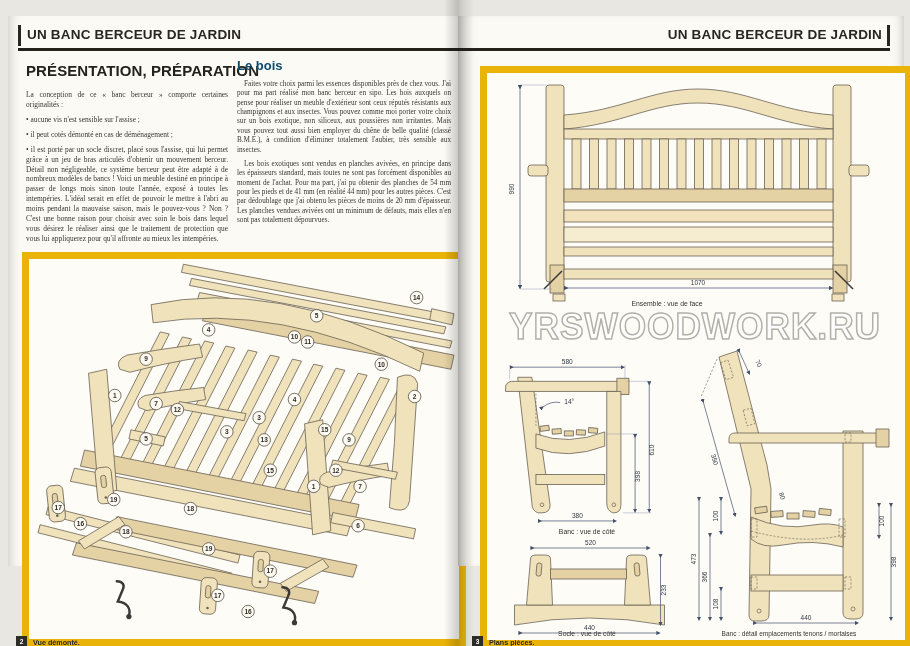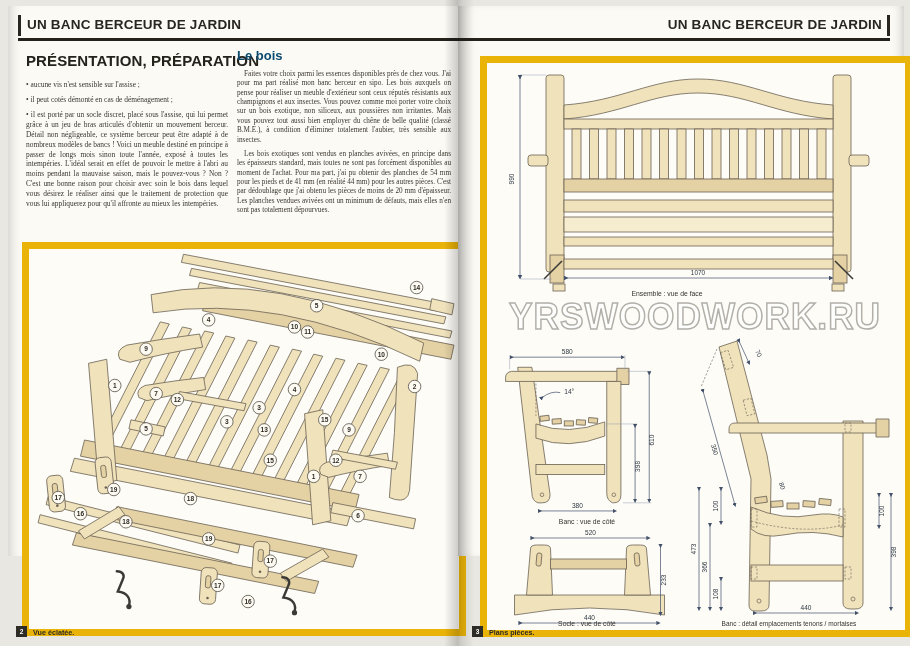--- a/index.html
+++ b/index.html
@@ -1,18 +1,18 @@
 <!DOCTYPE html>
 <html><head>
 <meta charset="utf-8">
 <style>
   html,body{margin:0;padding:0;background:#c9c7c1;}
   .stage{position:relative;width:910px;height:646px;background:#e9e7e1;overflow:hidden;
          font-family:"Liberation Sans",sans-serif;}
-  .page{position:absolute;top:6px;height:550px;background:#fbfaf5;}
+  .page{position:absolute;top:16px;height:550px;background:#fbfaf5;}
   .page-left{left:8px;width:450px;box-shadow:inset 12px 0 14px -12px rgba(0,0,0,.25);}
   .page-right{left:458px;width:446px;box-shadow:inset 14px 0 16px -12px rgba(0,0,0,.30), inset -10px 0 12px -10px rgba(0,0,0,.28);}
   .gutter{position:absolute;top:0;left:444px;width:30px;height:646px;
           background:linear-gradient(90deg,rgba(0,0,0,0) 0%,rgba(0,0,0,.18) 45%,rgba(0,0,0,.10) 60%,rgba(0,0,0,0) 100%);pointer-events:none;}
   .hdr-bar{position:absolute;width:3px;height:21px;background:#29261f;top:9px;}
   .hdr-title{position:absolute;top:11px;font-size:13.5px;font-weight:bold;color:#29261f;letter-spacing:.2px;white-space:nowrap;}
   .hdr-rule{position:absolute;top:32px;height:3px;background:#25221c;}
   .sec-title{position:absolute;left:18px;top:46px;font-size:15px;font-weight:bold;color:#25221c;letter-spacing:.1px;text-align:right;}
   .body-col{position:absolute;font-family:"Liberation Serif",serif;font-size:7.4px;line-height:1.34;
             color:#3b362e;text-align:justify;}
@@ -40,20 +40,21 @@
 <div class="stage">
 
   <div class="page page-left">
     <div class="hdr-bar" style="left:10px"></div>
     <div class="hdr-title" style="left:19px">UN BANC BERCEUR DE JARDIN</div>
     <div class="hdr-rule" style="left:10px;right:0"></div>
 
     <div class="sec-title">PRÉSENTATION, PRÉPARATION</div>
 
     <div class="body-col" style="left:18px;top:74px;width:202px">
+      <p>La conception de ce « banc berceur » comporte certaines originalités :</p>
       <div>
           <p>• aucune vis n'est sensible sur l'assise ;</p>
           <p>• il peut cotés démonté en cas de déménagement ;</p>
           <p>• il est porté par un socle discret, placé sous l'assise, qui lui permet grâce à un jeu de bras articulés d'obtenir un mouvement berceur. Détail non négligeable, ce système berceur peut être adapté à de nombreux modèles de bancs ! Voici un meuble destiné en principe à passer de longs mois sinon toute l'année, exposé à toutes les intempéries. L'idéal serait en effet de pouvoir le mettre à l'abri au moins pendant la mauvaise saison, mais le pouvez-vous ? Non ? C'est une bonne raison pour choisir avec soin le bois dans lequel vous désirez le réaliser ainsi que le traitement de protection que vous lui appliquerez pour qu'il affronte au mieux les intempéries.</p>
         </div>
     </div>
 
     <div class="lebois-h">Le bois</div>
     <div class="body-col" style="left:229px;top:64px;width:214px;font-size:7.2px;line-height:1.3">
         <p style="text-indent: 7px;">Faites votre choix parmi les essences disponibles près de chez vous. J'ai pour ma part réalisé mon banc berceur en sipo. Les bois auxquels on pense pour réaliser un meuble d'extérieur sont ceux réputés résistants aux champignons et aux insectes. Vous pouvez comme moi porter votre choix sur un bois exotique, non siliceux, aux poussières non irritantes. Mais vous pouvez tout aussi bien employer du chêne de belle qualité (classé B.M.E.), à condition d'éliminer totalement l'aubier, très sensible aux insectes.</p>
@@ -202,21 +203,21 @@
             <circle cx="236" cy="306" r="6.2" fill="#fdfaf2" stroke="#55514a" stroke-width=".8"></circle>
             <text x="236" y="308.3" text-anchor="middle" class="partnum">17</text>
             <circle cx="214" cy="346" r="6.2" fill="#fdfaf2" stroke="#55514a" stroke-width=".8"></circle>
             <text x="214" y="348.3" text-anchor="middle" class="partnum">16</text>
           </g>
       </svg>
     </div>
 
     <div class="footer" style="left:0;width:450px">
       <div class="pg-badge" style="left:8px">2</div>
-      <span style="position:absolute;left:25px;top:2px">Vue éclatée.</span>
+      <span style="position:absolute;left:25px;top:2px">Vue démonté.</span>
     </div>
   </div>
 
   <div class="page page-right">
     <div class="hdr-rule" style="left:0;right:14px"></div>
     <div class="hdr-title" style="right:22px">UN BANC BERCEUR DE JARDIN</div>
     <div class="hdr-bar" style="right:14px"></div>
 
     <div class="fig-box" style="left:22px;top:50px;width:418px;height:567px">
 

